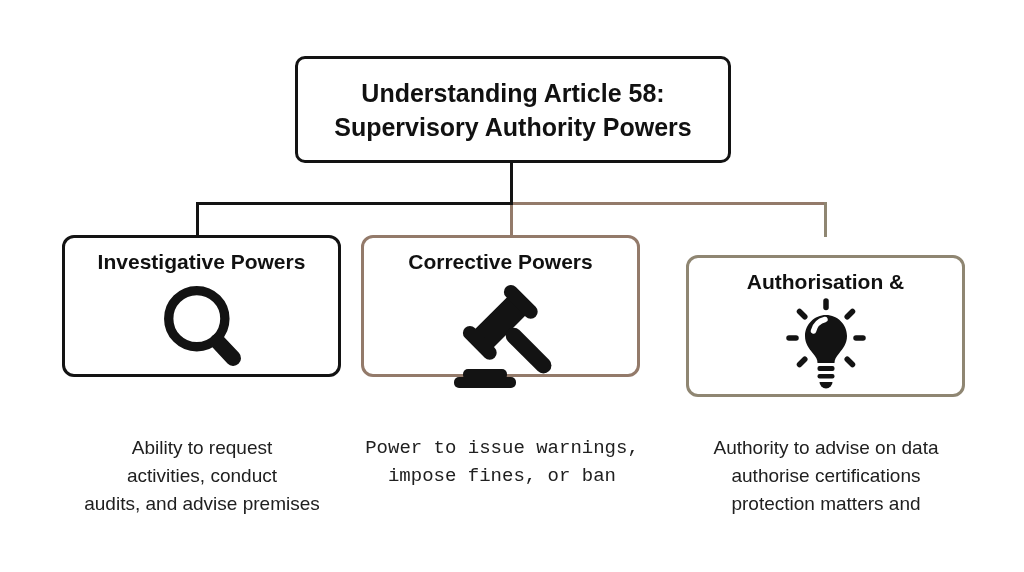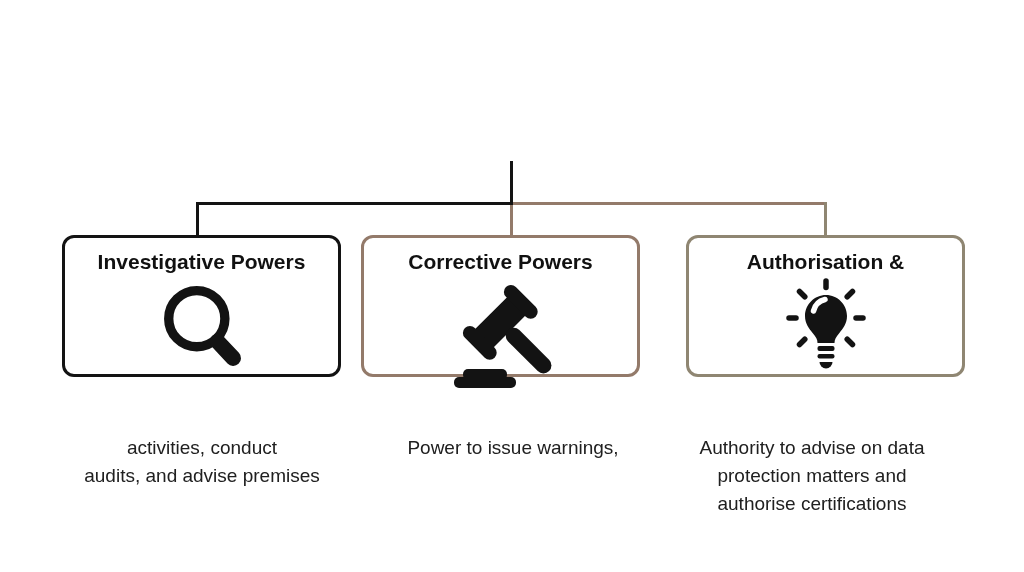--- a/index.html
+++ b/index.html
@@ -55,21 +55,21 @@
     border: 3px solid #131313;
     border-radius: 12px;
     background: #ffffff;
     display: flex;
     flex-direction: column;
     align-items: center;
     padding-top: 10px;
   }
   .box-investigative { left: 62px;  border-color: #131313; }
   .box-corrective    { left: 361px; border-color: #937a6a; }
-  .box-authorisation { left: 686px; border-color: #8f8672; }
+  .box-authorisation { left: 686px; border-color: #8f8672; margin-top: 20px; }
   .box-title {
     font-weight: 700;
     font-size: 21px;
     line-height: 28px;
     color: #111111;
     text-align: center;
     white-space: nowrap;
   }
   .icon-wrap {
     flex: 1;
@@ -82,28 +82,32 @@
   .caption {
     position: absolute;
     top: 434px;
     width: 322px;
     text-align: center;
     font-size: 19px;
     line-height: 28px;
     color: #202020;
   }
   .caption-1 { left: 41px;  }
-  .caption-2 { left: 352px; }
-  .caption-3 { left: 651px; }
+  .caption-2 { left: 341px; font-family: Liberation Mono, monospace; }
+  .caption-3 { left: 665px; }
 </style>
 </head>
 <body>
 
 <div class="canvas">
 
+  <div class="title-box">
+    <div class="title-line">Understanding Article 58:</div>
+    <div class="title-line">Supervisory Authority Powers</div>
+  </div>
 
   <div class="conn conn-stem"></div>
   <div class="conn conn-h-left"></div>
   <div class="conn brown conn-h-right"></div>
   <div class="conn conn-drop-left"></div>
   <div class="conn brown conn-drop-center"></div>
   <div class="conn khaki conn-drop-right"></div>
 
   <div class="power-box box-investigative">
     <div class="box-title">Investigative Powers</div>
@@ -149,25 +153,27 @@
           <line x1="80" y1="40" x2="87" y2="40"></line>
           <line x1="20" y1="40" x2="13" y2="40"></line>
           <line x1="71.2" y1="61.2" x2="76.5" y2="66.5"></line>
           <line x1="28.8" y1="61.2" x2="23.5" y2="66.5"></line>
         </g>
       </svg>
     </div>
   </div>
 
   <div class="caption caption-1">
+    <div>Ability to request</div>
     <div>activities, conduct</div>
     <div>audits, and advise premises</div>
   </div>
   <div class="caption caption-2">
     <div>Power to issue warnings,</div>
+    <div>impose fines, or ban</div>
   </div>
   <div class="caption caption-3">
     <div>Authority to advise on data</div>
+    <div>authorise certifications</div>
     <div>protection matters and</div>
-    <div>authorise certifications</div>
   </div>
 
 </div>
 
 </body></html>

